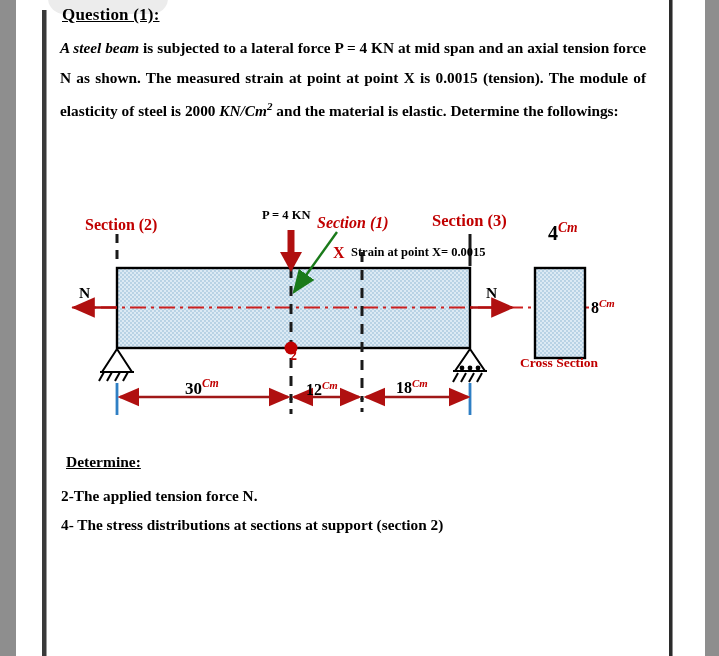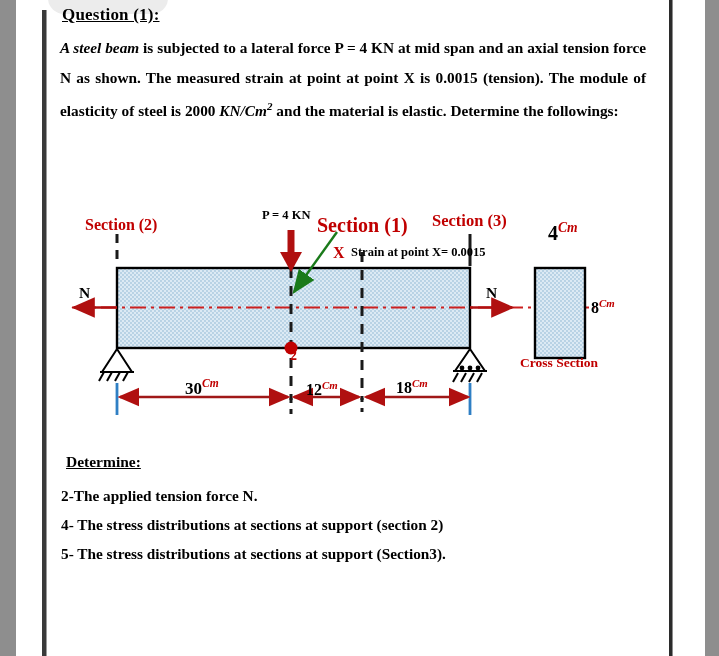--- a/index.html
+++ b/index.html
@@ -219,21 +219,21 @@
 
     <line x1="120" y1="397" x2="288" y2="397" stroke="#a01818" stroke-width="2.4" marker-start="url(#arrRedStart)" marker-end="url(#arrRed)"></line>
     <line x1="294" y1="397" x2="359" y2="397" stroke="#a01818" stroke-width="2.4" marker-start="url(#arrRedStart)" marker-end="url(#arrRed)"></line>
     <line x1="366" y1="397" x2="468" y2="397" stroke="#a01818" stroke-width="2.4" marker-start="url(#arrRedStart)" marker-end="url(#arrRed)"></line>
 
     <rect x="535" y="268" width="50" height="90" fill="url(#beamdots)" stroke="#000" stroke-width="2.4"></rect>
   </svg>
 
   <div class="lbl lbl-red" style="left:85px; top:216px; font-size:16px;">Section (2)</div>
 
-  <div class="lbl lbl-red" style="left:317px; top:214px; font-size:20px;">Section (1)</div>
+  <div class="lbl lbl-red" style="left:317px; top:214px; font-size:16px;font-style:italic;">Section (1)</div>
 
   <div class="lbl lbl-red" style="left:432px; top:211px; font-size:16.5px;">Section (3)</div>
 
   <div class="lbl lbl-black" style="left:262px; top:208px; font-size:12.5px;">P = 4 KN</div>
 
   <div class="lbl lbl-red" style="left:333px; top:244px; font-size:16px;">X</div>
 
   <div class="lbl lbl-black" style="left:351px; top:245px; font-size:12.5px;">Strain at point X= 0.0015</div>
 
   <div class="lbl lbl-black" style="left:79px; top:284px; font-size:15.5px;">N</div>
@@ -266,18 +266,15 @@
 
   <div class="determine">Determine:</div>
 
   <div class="dlist">
     <div class="ditem">
       <span>2-The applied tension force N.</span>
     </div>
     <div class="ditem">
       <span>4- The stress distributions at sections at support (section 2)</span>
     </div>
-    <div class="ditem">
-      <span>5- The stress distributions at sections at support (Section3).</span>
-    </div>
   </div>
 
 </div>
 
 </body></html>

